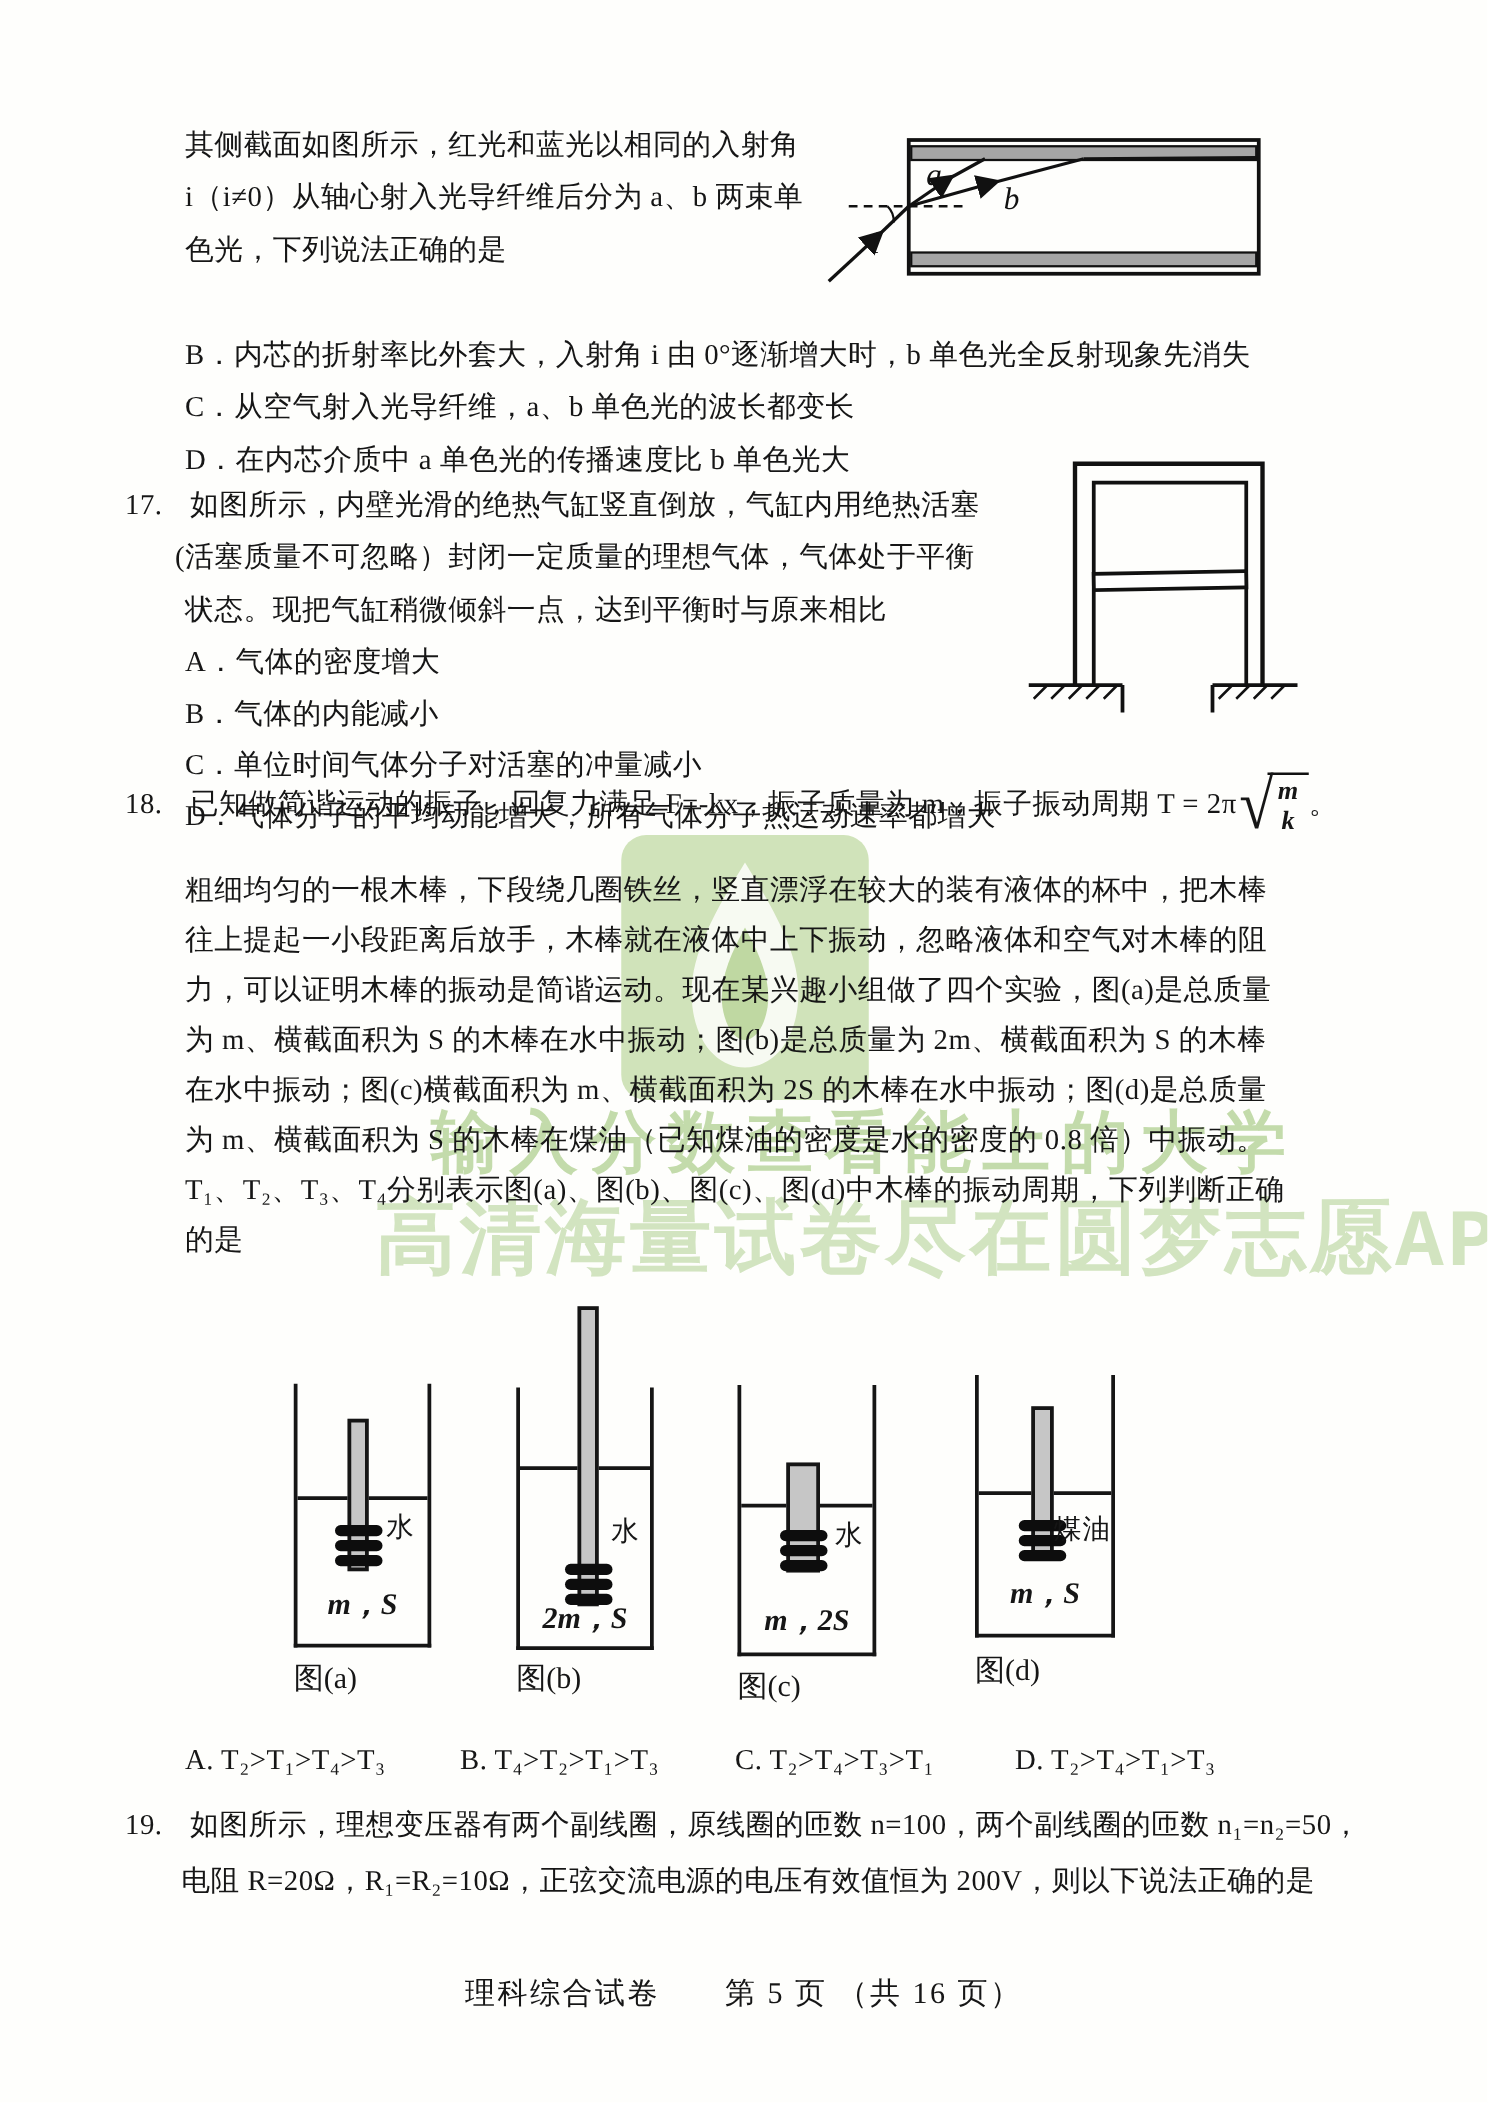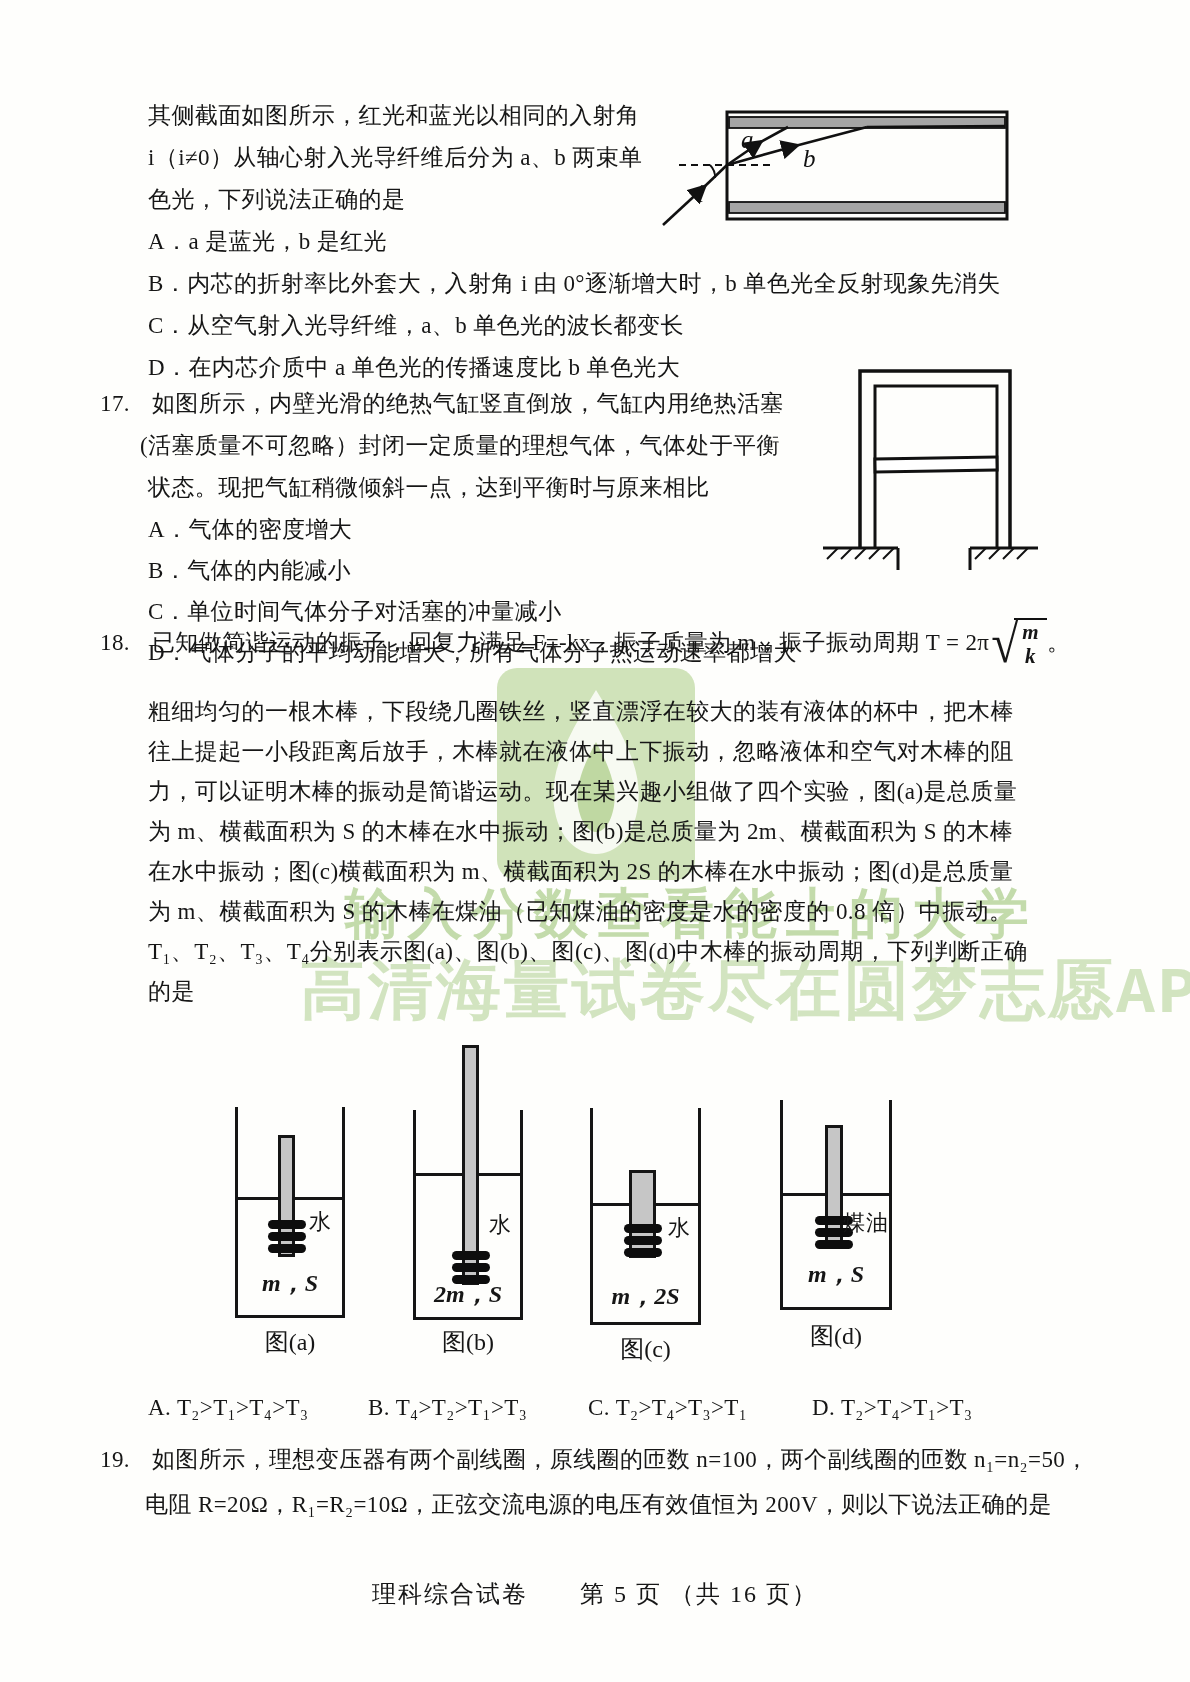--- a/index.html
+++ b/index.html
@@ -27,21 +27,21 @@
   svg text{font-family:"Liberation Serif","DejaVu Serif",serif;font-style:italic;font-size:25px;fill:#111}
   
   .beaker-row{position:absolute;left:0;top:1030px;width:1190px;height:350px;z-index:2}
   .beaker{position:absolute;border-left:3px solid #151515;border-right:3px solid #151515;border-bottom:3px solid #151515}
   .waterline{position:absolute;left:0;width:100%;border-top:3px solid #151515}
   .rod{position:absolute;background:#c6c6c6;border:3px solid #151515;z-index:2}
   .coil{position:absolute;width:40px;z-index:3}
   .ring{width:38px;height:9px;background:#0d0d0d;border-radius:5px;margin:3px auto 0 auto}
   .liq{position:absolute;font-size:22px;z-index:4;letter-spacing:1px}
   .spec{position:absolute;left:0;width:100%;text-align:center;font-size:24px;font-style:italic;font-weight:700;z-index:4}
-  .cap{position:absolute;text-align:center;font-size:24px;z-index:3}
+  .cap{position:absolute;text-align:left;font-size:24px;z-index:3}
   
   .radical{display:inline-flex;align-items:center;vertical-align:middle;margin-left:2px}
   .rad-sign{font-size:50px;line-height:1;font-style:normal;transform:scaleY(1.12);margin-right:-5px}
   .rad-box{display:inline-flex;flex-direction:column;align-items:center;border-top:2.5px solid #111;
            padding:1px 8px 0 8px;font-style:italic;font-size:21px;line-height:1.12;font-weight:600}
   .footer{position:absolute;left:0;top:1578px;width:100%;text-align:center;font-size:24px;letter-spacing:2px;z-index:3}
 </style>
 </head>
 <body>
 
@@ -52,21 +52,20 @@
       <path d="M99 22 C72 66 52 102 57 138 C61 170 80 186 99 186 C118 186 137 170 141 138 C146 102 126 66 99 22 Z" fill="rgba(255,255,255,0.85)"></path>
       <path d="M99 74 C86 98 78 118 81 138 C84 156 92 164 99 164 C106 164 114 156 117 138 C120 118 112 98 99 74 Z" fill="rgba(146,190,96,0.55)"></path>
     </svg>
   </div>
   <div class="wm wm-text wm-t1">输入分数查看能上的大学</div>
   <div class="wm wm-text wm-t2">高清海量试卷尽在圆梦志愿APP</div>
 
   <span class="line" style="left:148px;top:96px">其侧截面如图所示，红光和蓝光以相同的入射角</span>
   <span class="line" style="left:148px;top:138px">i（i≠0）从轴心射入光导纤维后分为 a、b 两束单</span>
   <span class="line" style="left:148px;top:180px">色光，下列说法正确的是</span>
-  <span class="line" style="left:148px;top:222px">A．a 是蓝光，b 是红光</span>
   <span class="line" style="left:148px;top:264px">B．内芯的折射率比外套大，入射角 i 由 0°逐渐增大时，b 单色光全反射现象先消失</span>
   <span class="line" style="left:148px;top:348px">D．在内芯介质中 a 单色光的传播速度比 b 单色光大</span>
   <span class="line" style="left:148px;top:306px">C．从空气射入光导纤维，a、b 单色光的波长都变长</span>
 
   <div class="fig" style="left:655px;top:92px">
     <svg width="360" height="145" viewBox="0 0 360 145">
       <defs>
         <marker id="ah" viewBox="0 0 10 10" refX="7" refY="5" markerWidth="7.5" markerHeight="7.5" orient="auto">
           <path d="M0,0 L10,5 L0,10 z" fill="#111"></path>
         </marker>

